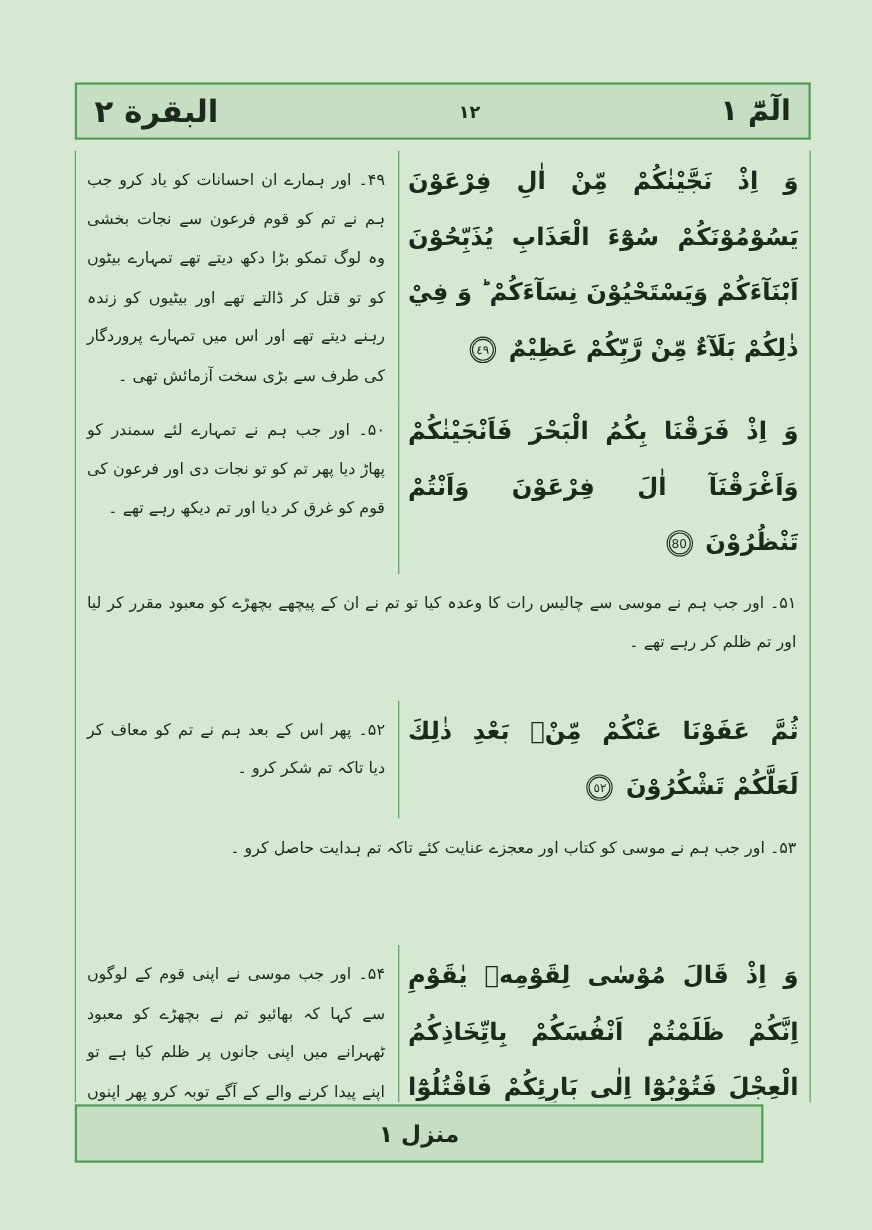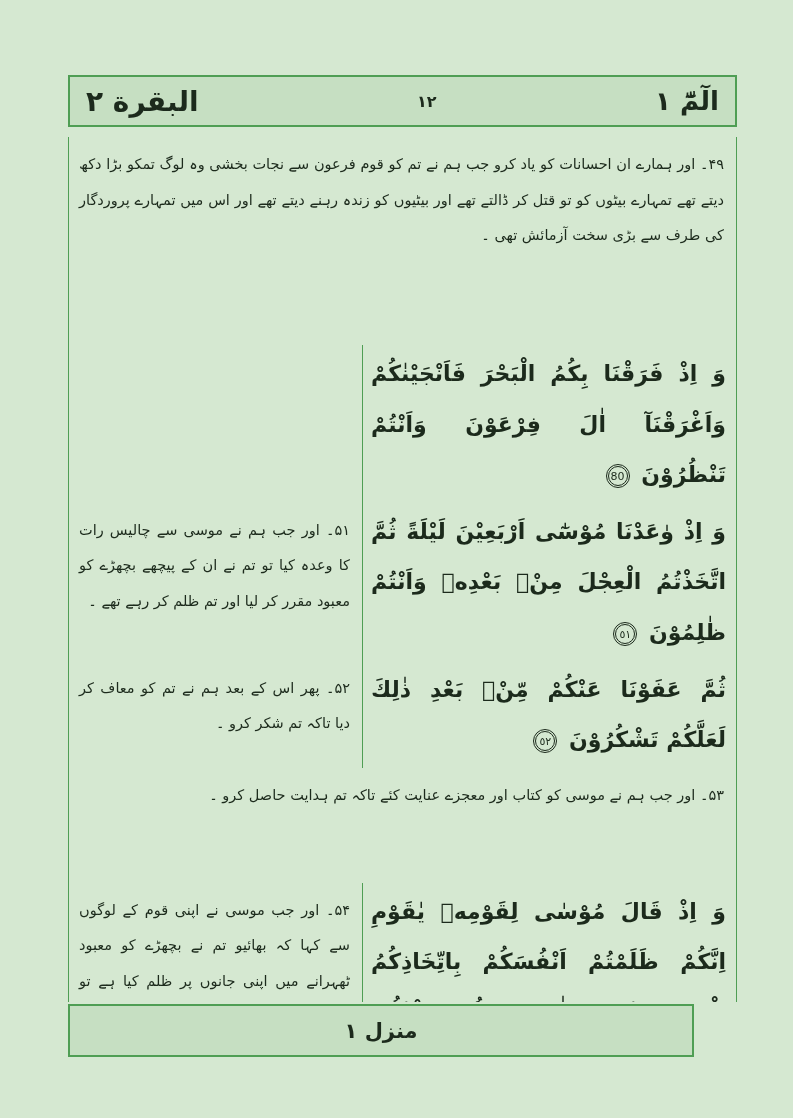--- a/index.html
+++ b/index.html
@@ -64,35 +64,38 @@
 <body>
 
 <div class="header-box">
   <span class="juz-name">الٓمّٓ ١</span>
   <span class="page-number">١٢</span>
   <span class="surah-name">البقرة ٢</span>
 </div>
 
 <div class="verses" id="verses">
     <div class="verse-row" style="min-height: 208px;">
+    <div class="arabic-cell">
+      <span>وَ اِذْ نَجَّيْنٰكُمْ مِّنْ اٰلِ فِرْعَوْنَ يَسُوْمُوْنَكُمْ سُوْٓءَ الْعَذَابِ يُذَبِّحُوْنَ اَبْنَآءَكُمْ وَيَسْتَحْيُوْنَ نِسَآءَكُمْ ؕ وَ فِيْ ذٰلِكُمْ بَلَآءٌ مِّنْ رَّبِّكُمْ عَظِيْمٌ</span>
+      <span class="ayah-marker"><span>٤٩</span></span>
+    </div>
     <div class="urdu-cell">
       <span>۴۹۔ اور ہمارے ان احسانات کو یاد کرو جب ہم نے تم کو قوم فرعون سے نجات بخشی وہ لوگ تمکو بڑا دکھ دیتے تھے تمہارے بیٹوں کو تو قتل کر ڈالتے تھے اور بیٹیوں کو زندہ رہنے دیتے تھے اور اس میں تمہارے پروردگار کی طرف سے بڑی سخت آزمائش تھی ۔</span>
     </div>
   </div>
     <div class="verse-row" style="min-height: 115px;">
     <div class="arabic-cell">
       <span>وَ اِذْ فَرَقْنَا بِكُمُ الْبَحْرَ فَاَنْجَيْنٰكُمْ وَاَغْرَقْنَآ اٰلَ فِرْعَوْنَ وَاَنْتُمْ تَنْظُرُوْنَ</span>
       <span class="ayah-marker"><span>80</span></span>
     </div>
+    <div class="urdu-cell">
+      <span>۵۰۔ اور جب ہم نے تمہارے لئے سمندر کو پھاڑ دیا پھر تم کو تو نجات دی اور فرعون کی قوم کو غرق کر دیا اور تم دیکھ رہے تھے ۔</span>
+    </div>
   </div>
     <div class="verse-row" style="min-height: 115px;">
-    <div class="arabic-cell">
-      <span>وَ اِذْ وٰعَدْنَا مُوْسٰٓى اَرْبَعِيْنَ لَيْلَةً ثُمَّ اتَّخَذْتُمُ الْعِجْلَ مِنْۢ بَعْدِهٖ وَاَنْتُمْ ظٰلِمُوْنَ</span>
-      <span class="ayah-marker"><span>٥١</span></span>
-    </div>
     <div class="urdu-cell">
       <span>۵۱۔ اور جب ہم نے موسی سے چالیس رات کا وعدہ کیا تو تم نے ان کے پیچھے بچھڑے کو معبود مقرر کر لیا اور تم ظلم کر رہے تھے ۔</span>
     </div>
   </div>
     <div class="verse-row" style="min-height: 100px;">
     <div class="arabic-cell">
       <span>ثُمَّ عَفَوْنَا عَنْكُمْ مِّنْۢ بَعْدِ ذٰلِكَ لَعَلَّكُمْ تَشْكُرُوْنَ</span>
       <span class="ayah-marker"><span>٥٢</span></span>
     </div>
     <div class="urdu-cell">

